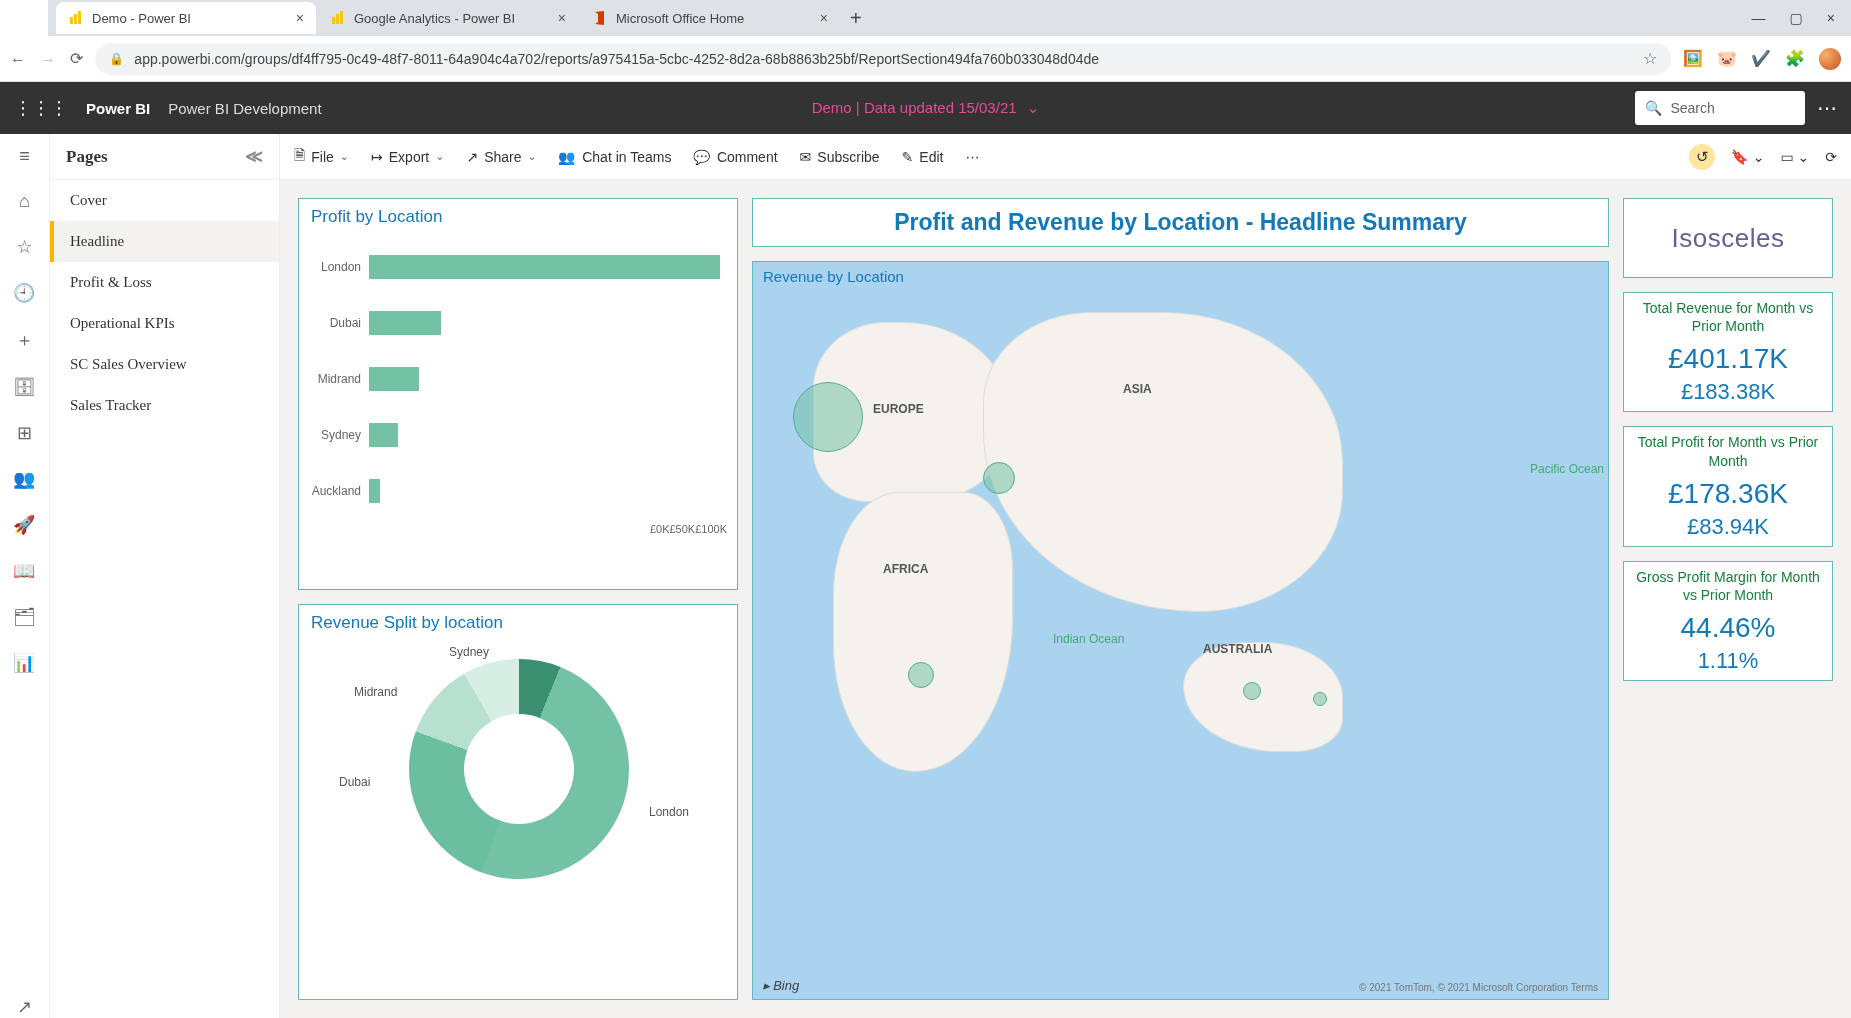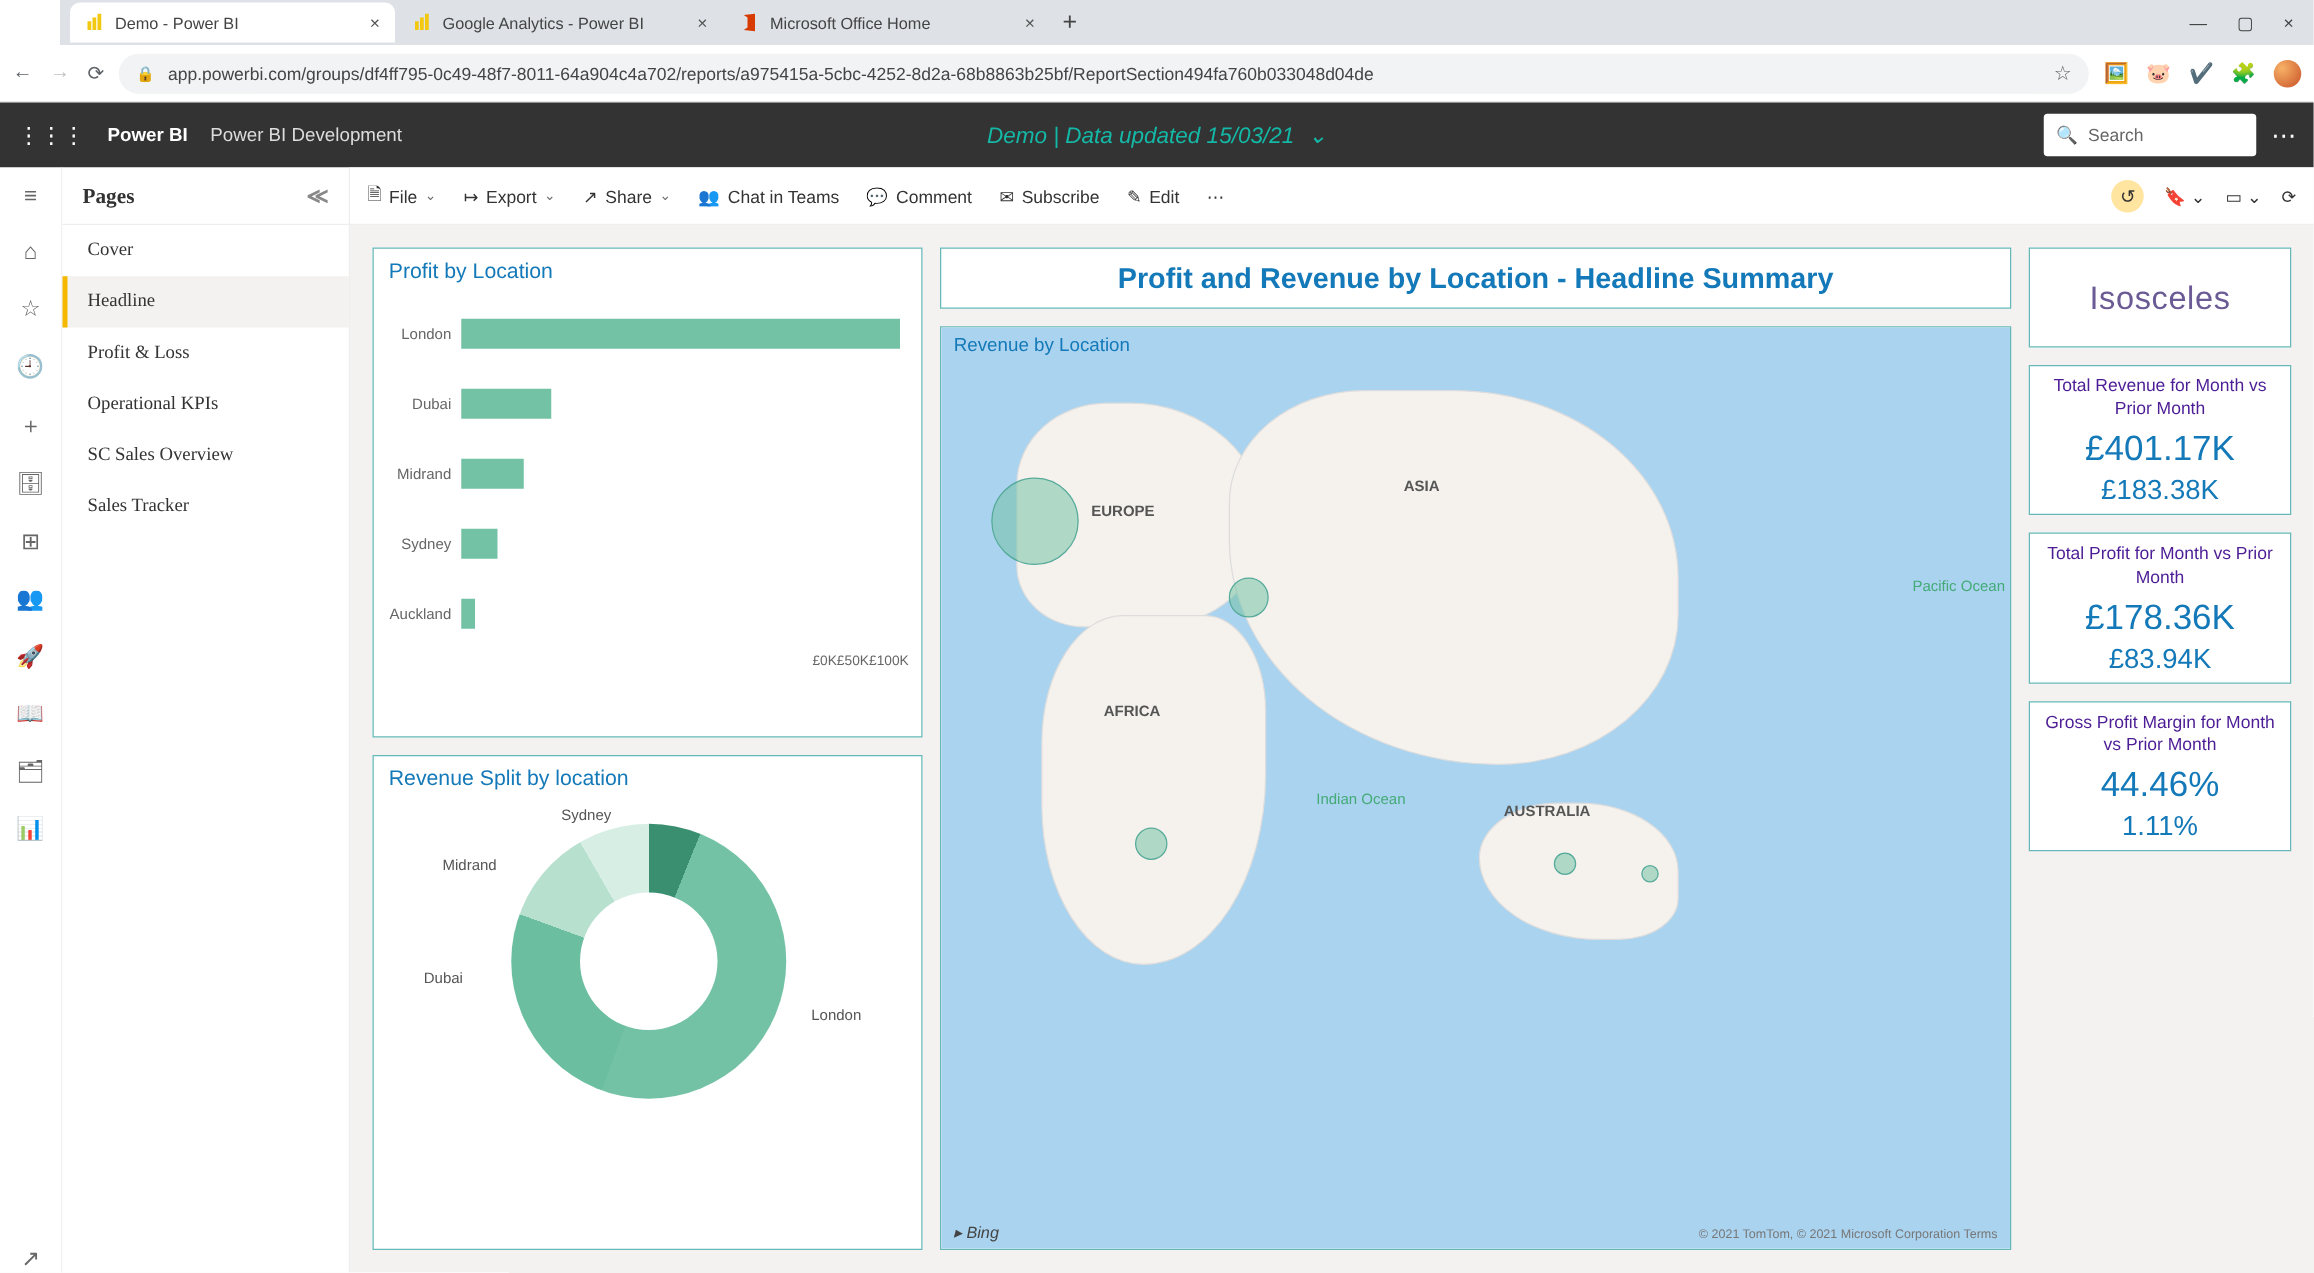--- a/index.html
+++ b/index.html
@@ -17,21 +17,21 @@
   .omnibar .url-box { flex:1; height:32px; background:#f1f3f4; border-radius:16px; display:flex; align-items:center; padding:0 14px; font-size:14px; color:#444; gap:10px;}
   .omnibar .url-box .lock { font-size:12px; color:#555;}
   .omnibar .url-actions { margin-left:auto; display:flex; gap:14px; color:#606368; font-size:16px;}
   .omnibar .ext-icons { display:flex; gap:14px; align-items:center; font-size:16px;}
   .avatar-circle { width:22px; height:22px; border-radius:50%; background: radial-gradient(circle at 30% 30%, #f7b267, #c85127);}
   
   .pbi-top { height:52px; background:#333; color:#fff; display:flex; align-items:center; padding:0 14px; gap:18px; font-size:15px;}
   .pbi-top .waffle { font-size:18px;}
   .pbi-top .brand { font-weight:600; }
   .pbi-top .workspace { color:#ddd; font-size:15px;}
-  .pbi-top .center { position:absolute; left:50%; transform:translateX(-50%); font-size:18px; color:#14b8a6;font-style:italic;}
+  .pbi-top .center { position:absolute; left:50%; transform:translateX(-50%); font-size:15px; color:#ec4899;}
   .pbi-top .right { margin-left:auto; display:flex; align-items:center; gap:12px;}
   .pbi-search { width:170px; height:34px; background:#fff; border-radius:3px; display:flex; align-items:center; padding:0 10px; color:#666; font-size:14px; gap:8px;}
   .pbi-ellipsis { font-size:20px; color:#fff;}
   
   .body-area { display:flex; height:calc(100% - 36px - 46px - 52px); }
   .left-rail { width:50px; background:#fff; border-right:1px solid #eee; display:flex; flex-direction:column; align-items:center; padding-top:12px; gap:24px; color:#666; font-size:18px;}
   .left-rail .rail-item { cursor:pointer; }
   .left-rail .spacer { flex:1; }
   .pages-panel { width:230px; background:#fff; border-right:1px solid #eee; display:flex; flex-direction:column;font-family:Liberation Serif, serif;}
   .pages-header { height:46px; display:flex; align-items:center; padding:0 16px; font-weight:600; font-size:17px; color:#333; border-bottom:1px solid #eee;}
@@ -74,21 +74,21 @@
   .land.europe { left:60px; top:60px; width:200px; height:180px; border-radius:40% 60% 50% 30%;}
   .land.africa { left:80px; top:230px; width:180px; height:280px; border-radius:40% 30% 60% 50%;}
   .land.asia { left:230px; top:50px; width:360px; height:300px; border-radius:30% 50% 40% 60%;}
   .land.aus { left:430px; top:380px; width:160px; height:110px; border-radius:40% 50% 30% 60%;}
   .map-text { position:absolute; font-size:12px; font-weight:600; color:#555;}
   .map-dot { position:absolute; border-radius:50%; background:rgba(116,194,165,0.55); border:1px solid #5a9;}
   .map-credit { position:absolute; bottom:6px; right:10px; font-size:10px; color:#777;}
   .bing { position:absolute; bottom:6px; left:10px; font-size:13px; color:#444; font-style:italic;}
   
   .kpi { text-align:center; padding:6px 4px;}
-  .kpi .lbl { font-size:14px; color:#4c1d95; line-height:1.3;}
+  .kpi .lbl { font-size:14px; color:#15803d; line-height:1.3;}
   .kpi .big { font-size:28px; color:#1479b8; font-weight:500; margin-top:8px;}
   .kpi .small { font-size:22px; color:#1479b8; margin-top:4px;}
   .logo-card { height:80px; display:flex; align-items:center; justify-content:center;}
   .logo-text { font-size:26px; font-weight:300; color:#6b5b95; letter-spacing:0.5px;}
   svg { display:block;}
 </style>
 </head>
 <body>
 
 <div class="browser-tabs">

